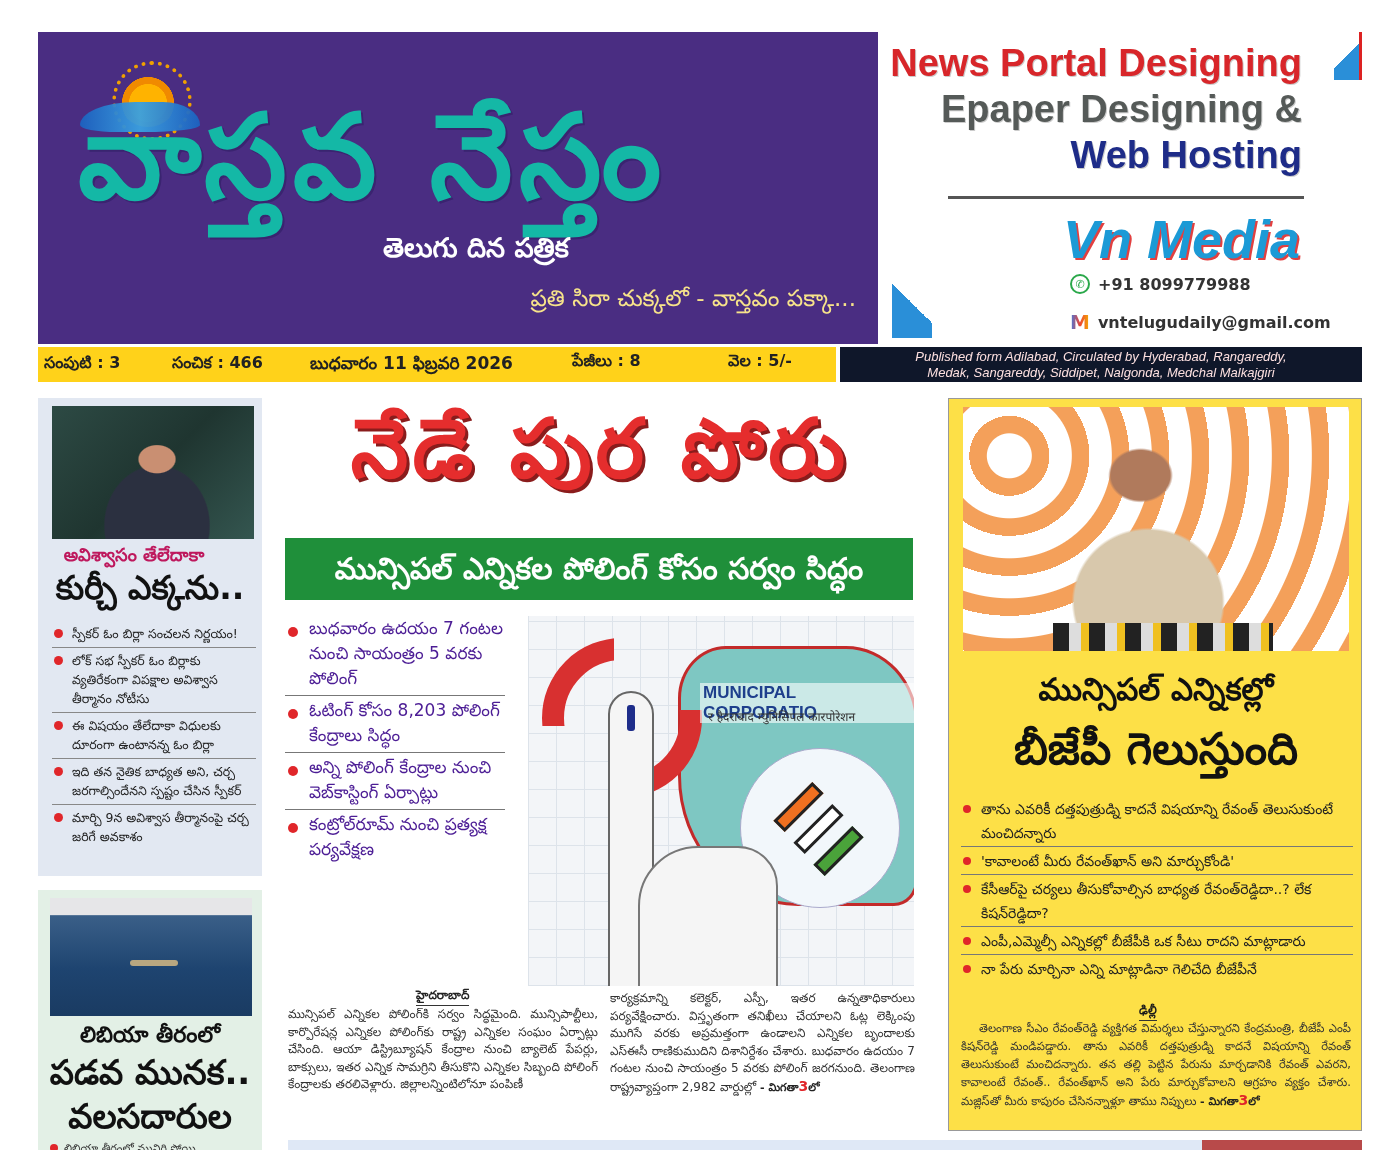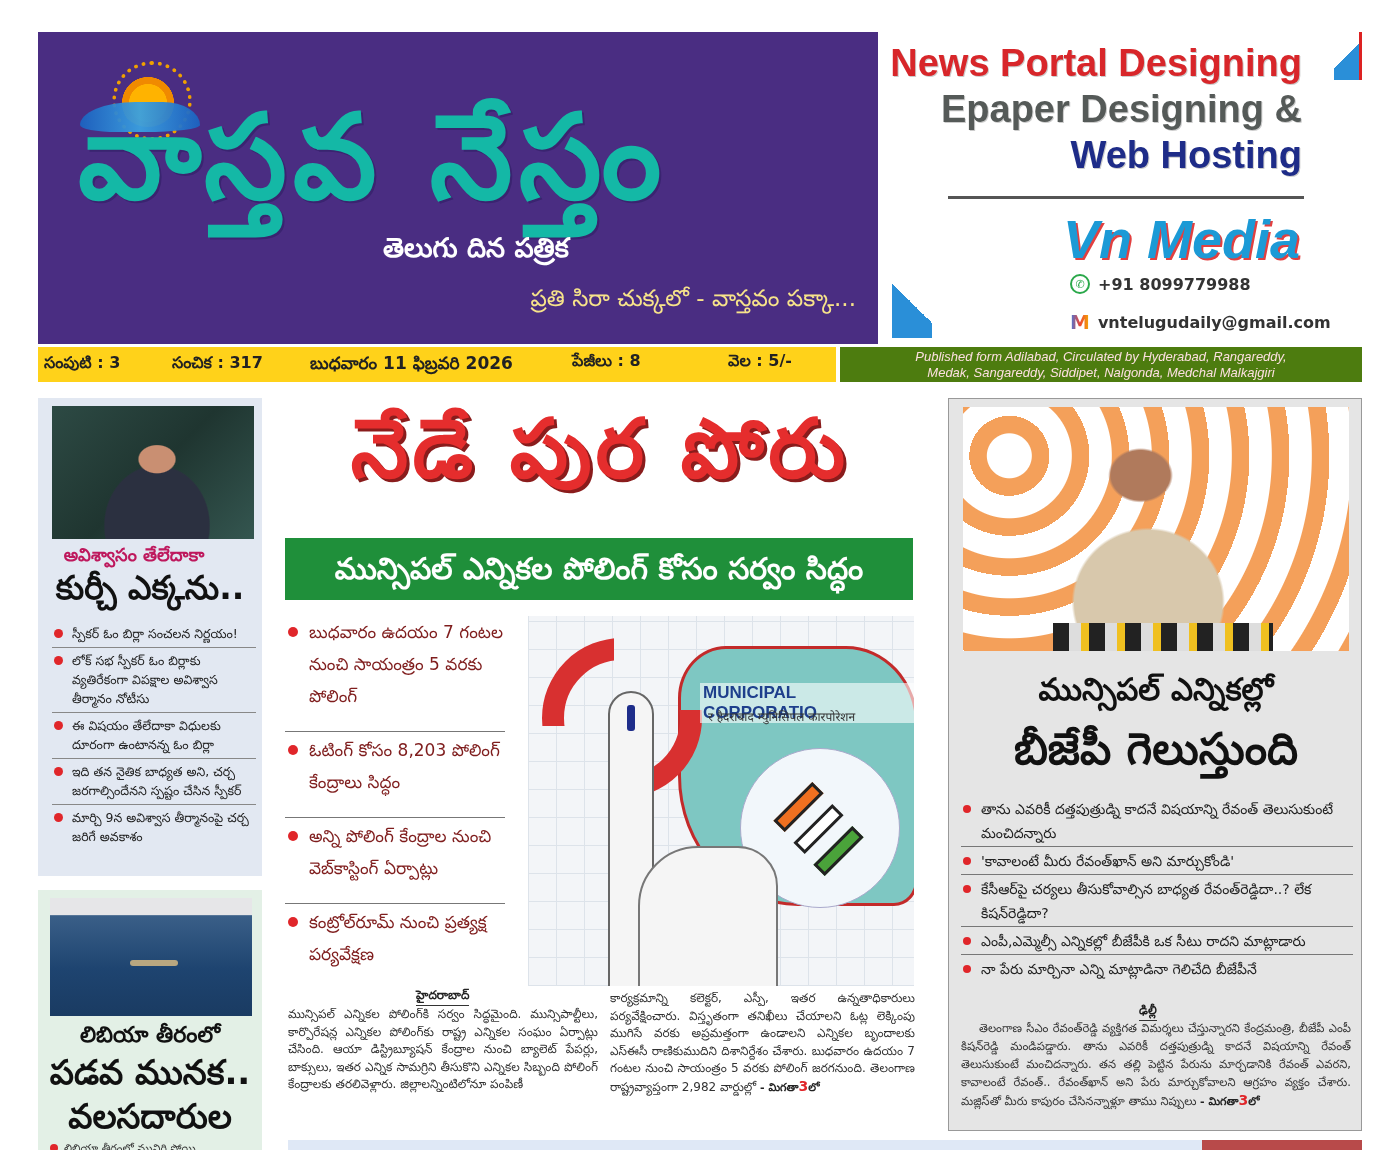--- a/index.html
+++ b/index.html
@@ -24,21 +24,21 @@
   .ad-rule { position: absolute; left: 68px; right: 58px; top: 164px; height: 3px; background: #555; }
   .ad-brand { position: absolute; right: 62px; top: 176px; font-family: "Liberation Sans", sans-serif; font-style: italic; font-weight: bold; font-size: 54px; color: #1c9ad6; text-shadow: 2px 2px 0 #e24040; }
   .ad-phone { position: absolute; left: 190px; top: 242px; font-size: 16px; font-weight: bold; color: #333; display: flex; align-items: center; gap: 8px; }
   .ad-mail { position: absolute; left: 190px; top: 278px; font-size: 16px; font-weight: bold; color: #333; display: flex; align-items: center; gap: 8px; }
   .wa-icon { width: 20px; height: 20px; border-radius: 50%; border: 2px solid #2aa84a; color: #2aa84a; font-size: 11px; display: inline-flex; align-items: center; justify-content: center; }
   .m-icon { font-weight: bold; font-size: 20px; background: linear-gradient(90deg, #3b7be8, #e43 50%, #f4b400); -webkit-background-clip: text; background-clip: text; color: transparent; }
 
   
   .infobar { position: absolute; left: 38px; top: 347px; width: 798px; height: 35px; background: #ffd21a; display: flex; align-items: center; font-weight: bold; font-size: 16px; color: #222; }
   .infobar span { position: absolute; }
-  .pubbar { position: absolute; left: 840px; top: 347px; width: 522px; height: 35px; background: #4d7c0f; color: #fde0e0; font-family: "Liberation Sans", sans-serif; font-style: italic; font-size: 13px; text-align: center; line-height: 16px; padding-top: 2px; }
+  .pubbar { position: absolute; left: 840px; top: 347px; width: 522px; height: 35px; background: #0f172a; color: #fde0e0; font-family: "Liberation Sans", sans-serif; font-style: italic; font-size: 13px; text-align: center; line-height: 16px; padding-top: 2px; }
 
   
   .lbox1 { position: absolute; left: 38px; top: 398px; width: 224px; height: 478px; background: #e2e8f2; }
   .photo-speaker { position: absolute; left: 14px; top: 8px; width: 202px; height: 133px; background: radial-gradient(ellipse at 52% 40%, #c98f72 0 12%, transparent 13%), radial-gradient(ellipse at 52% 90%, #2b3040 0 35%, transparent 36%), linear-gradient(135deg, #2d4a44, #1f3530 50%, #345650); }
   .l-kicker { position: absolute; left: 0; width: 192px; top: 146px; text-align: center; font-weight: bold; font-size: 18px; color: #be185d; }
   .l-head { position: absolute; left: 0; width: 224px; top: 170px; text-align: center; font-weight: bold; font-size: 33px; color: #111; }
   .l-bullets { position: absolute; left: 14px; top: 226px; width: 204px; }
   .bullet { position: relative; padding-left: 20px; font-size: 12.5px; line-height: 19px; color: #222; padding-bottom: 4px; margin-bottom: 3px; }
   .bullet::before { content: ""; position: absolute; left: 2px; top: 5px; width: 9px; height: 9px; border-radius: 50%; background: #e0262a; }
   .bullet.sep { border-bottom: 1px solid #888; }
@@ -48,42 +48,42 @@
   .photo-sea::after { content: ""; position: absolute; left: 80px; top: 62px; width: 48px; height: 6px; background: #b9a780; border-radius: 3px; }
   .l2-kicker { position: absolute; left: 0; width: 224px; top: 132px; text-align: center; font-weight: bold; font-size: 22px; color: #111; }
   .l2-head { position: absolute; left: 0; width: 224px; top: 160px; text-align: center; font-weight: bold; font-size: 34px; line-height: 44px; color: #111; }
   .l2-bullet { position: absolute; left: 12px; top: 252px; font-size: 11px; color: #333; padding-left: 14px; }
   .l2-bullet::before { content: ""; position: absolute; left: 0; top: 2px; width: 8px; height: 8px; border-radius: 50%; background: #e0262a; }
 
   
   .main-head { position: absolute; left: 285px; top: 408px; width: 630px; text-align: center; font-weight: bold; font-size: 82px; line-height: 1; color: #e52d2d; text-shadow: 3px 3px 0 #8a1c1c; letter-spacing: 4px; }
   .green-bar { position: absolute; left: 285px; top: 538px; width: 628px; height: 62px; background: #1f8f3a; color: #fff; font-weight: bold; font-size: 30px; text-align: center; line-height: 62px; }
   .c-bullets { position: absolute; left: 285px; top: 616px; width: 220px; }
-  .c-bullet { position: relative; padding-left: 24px; font-size: 17px; line-height: 32px; color: #7f1d1d; padding-bottom: 19px; margin-bottom: 2px; }
+  .c-bullet { position: relative; padding-left: 24px; font-size: 17px; line-height: 25px; color: #4c1d95; padding-bottom: 4px; margin-bottom: 2px; }
   .c-bullet::before { content: ""; position: absolute; left: 3px; top: 11px; width: 10px; height: 10px; border-radius: 50%; background: #e0262a; }
   .c-bullet.sep { border-bottom: 1px solid #777; }
 
   .illus { position: absolute; left: 528px; top: 616px; width: 386px; height: 370px; background: repeating-linear-gradient(0deg, #dde3ea 0 1px, transparent 1px 28px), repeating-linear-gradient(90deg, #dde3ea 0 1px, transparent 1px 28px), #f3f5f8; overflow: hidden; }
   .illus-map { position: absolute; left: 150px; top: 30px; width: 240px; height: 260px; background: #7ec7c2; border: 3px solid #c32a2a; border-radius: 20% 30% 10% 50%; }
   .illus-swastik { position: absolute; left: 14px; top: 22px; width: 160px; height: 160px; border: 22px solid #d83030; border-radius: 50%; clip-path: polygon(0 0, 45% 0, 45% 45%, 100% 45%, 100% 100%, 55% 100%, 55% 55%, 0 55%); }
   .illus-finger { position: absolute; left: 80px; top: 75px; width: 46px; height: 300px; background: #f5f5f5; border: 2px solid #666; border-radius: 24px 24px 0 0; }
   .illus-finger::after { content: ""; position: absolute; left: 17px; top: 12px; width: 8px; height: 26px; background: #1e2d8a; border-radius: 3px; }
   .illus-hand { position: absolute; left: 110px; top: 230px; width: 140px; height: 150px; background: #f5f5f5; border: 2px solid #777; border-radius: 60px 40px 0 0; }
   .illus-label { position: absolute; left: 172px; top: 67px; font-family: "Liberation Sans", sans-serif; font-weight: bold; font-size: 17px; color: #1e3f8c; background: rgba(255,255,255,.6); padding: 0 3px; }
   .illus-label2 { position: absolute; left: 180px; top: 92px; font-size: 12px; color: #333; }
   .illus-eci { position: absolute; left: 212px; top: 132px; width: 160px; height: 160px; border-radius: 50%; background: #f2f7fb; border: 1px solid #aac; }
   .eci-bar { position: absolute; width: 55px; height: 16px; border: 3px solid #222; transform: rotate(-45deg); }
 
   .dateline { position: absolute; left: 416px; top: 988px; font-size: 12px; font-weight: bold; border-bottom: 1px solid #333; color: #222; }
   .body-col { position: absolute; font-size: 12px; line-height: 17.5px; color: #333; text-align: justify; }
   .contd { font-weight: bold; font-size: 11px; color: #222; }
   .contd b { color: #e0262a; font-size: 14px; }
 
   
-  .rbox { position: absolute; left: 948px; top: 398px; width: 414px; height: 733px; border: 1px solid #999; background: #e5e5e5; }
+  .rbox { position: absolute; left: 948px; top: 398px; width: 414px; height: 733px; border: 1px solid #999; background: #fde047; }
   .photo-kishan { position: absolute; left: 14px; top: 8px; width: 386px; height: 244px; background: radial-gradient(ellipse at 46% 28%, #b07a5c 0 10%, transparent 11%), radial-gradient(ellipse at 48% 80%, #d8c8ac 0 26%, transparent 27%), repeating-radial-gradient(circle at 12% 20%, #fff 0 22px, #f4a05a 23px 40px), #f4a05a; }
   .mics { position: absolute; left: 90px; bottom: 0; width: 220px; height: 28px; background: repeating-linear-gradient(90deg, #222 0 16px, #ddd 16px 28px, #f0c020 28px 36px); }
   .r-kicker { position: absolute; left: 0; width: 414px; top: 272px; text-align: center; font-weight: bold; font-size: 31px; color: #111; }
   .r-head { position: absolute; left: 0; width: 414px; top: 324px; text-align: center; font-weight: bold; font-size: 44px; color: #111; }
   .r-bullets { position: absolute; left: 12px; top: 398px; width: 392px; }
   .r-bullet { position: relative; padding-left: 20px; font-size: 14px; line-height: 24px; color: #222; padding-bottom: 1px; margin-bottom: 2px; }
   .r-bullet::before { content: ""; position: absolute; left: 2px; top: 8px; width: 8px; height: 8px; border-radius: 50%; background: #e0262a; }
   .r-bullet.sep { border-bottom: 1px solid #777; }
   .r-dateline { position: absolute; left: 190px; top: 604px; font-size: 12px; font-weight: bold; border-bottom: 1px solid #333; }
   .r-body { position: absolute; left: 12px; top: 620px; width: 390px; font-size: 11.5px; line-height: 18px; color: #333; text-align: justify; text-indent: 18px; }
@@ -115,21 +115,21 @@
     <span>+91 8099779988</span>
   </div>
   <div class="ad-mail">
     <span class="m-icon">M</span>
     <span>vntelugudaily@gmail.com</span>
   </div>
 </div>
 
 <div class="infobar">
   <span style="left:6px">సంపుటి : 3</span>
-  <span style="left:134px">సంచిక : 317</span>
+  <span style="left:134px">సంచిక : 466</span>
   <span style="left:272px; font-size:17px">బుధవారం 11 ఫిబ్రవరి 2026</span>
   <span style="left:534px; top:4px">పేజీలు : 8</span>
   <span style="left:690px; top:4px">వెల : 5/-</span>
 </div>
 <div class="pubbar">
   <div>Published form Adilabad, Circulated by Hyderabad, Rangareddy,</div>
   <div>Medak, Sangareddy, Siddipet, Nalgonda, Medchal Malkajgiri</div>
 </div>
 
 <div class="lbox1">

